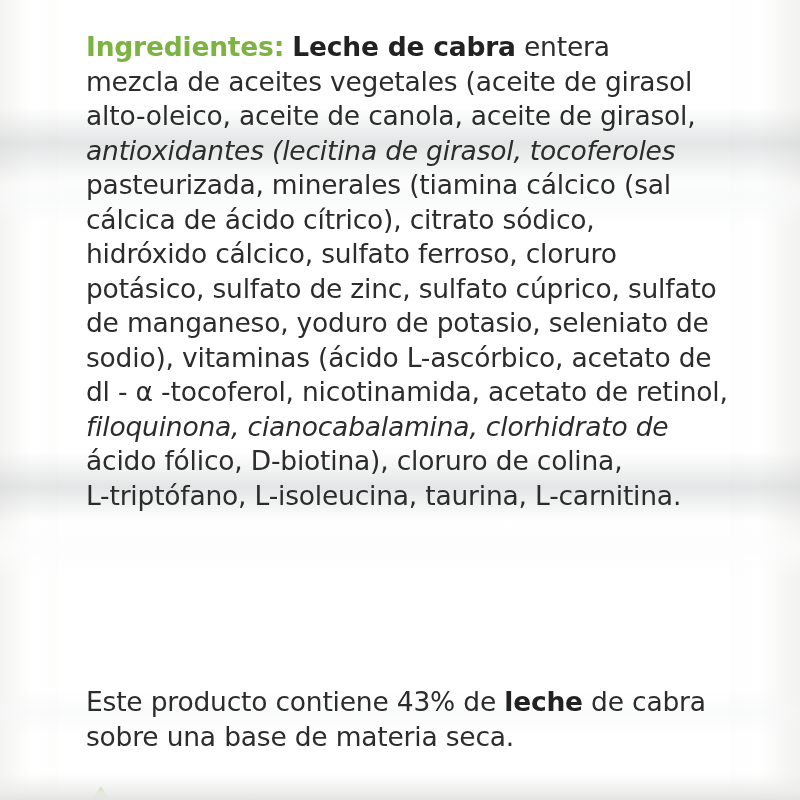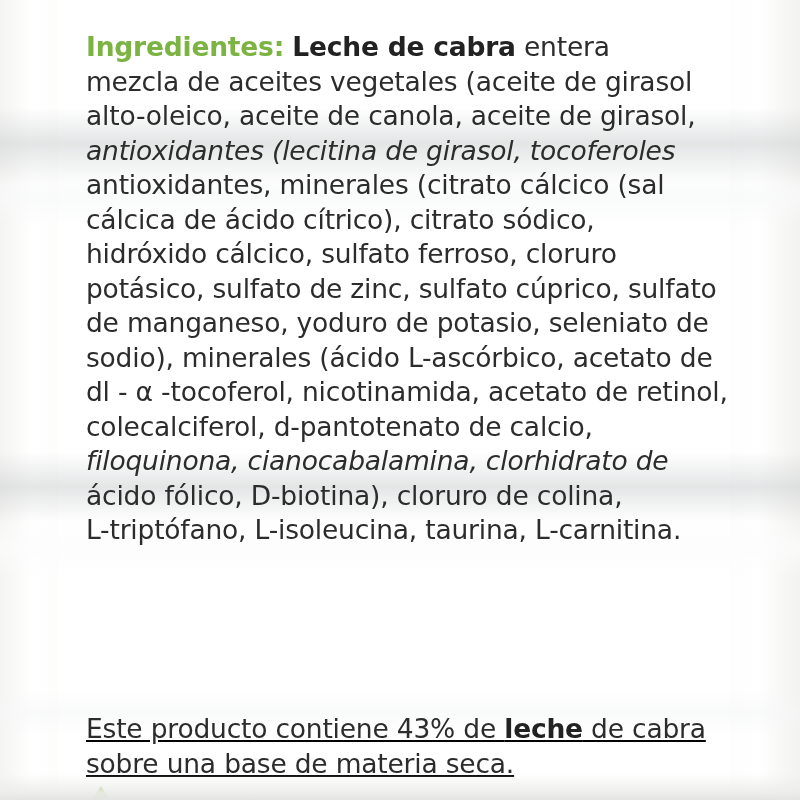--- a/index.html
+++ b/index.html
@@ -92,23 +92,22 @@
   .heading {
     color: #7cb342;
     font-weight: bold;
   }
   .b { font-weight: bold; color: #222222; }
   .i { font-style: italic; text-align: center; }
 
   #closing-note {
     position: absolute;
     left: 86px;
-    top: 711px;
+    top: 684px;
     width: 624px;
-    text-decoration: underline;
   }
   #closing-note .ing-line { line-height: 35px; }
 
   
   .bottom-glyph {
     position: absolute;
     left: 92px;
     bottom: 0px;
     width: 18px;
     height: 14px;
@@ -129,28 +128,27 @@
   <div class="glare glare-b"></div>
   <div class="glare glare-c"></div>
   <div class="glare glare-d"></div>
   <div class="glare glare-e"></div>
 
   <div id="ingredients-panel">
       <div class="ing-line"><span class="heading">Ingredientes:</span><span> </span><span class="b">Leche de cabra</span><span> entera</span></div>
       <div class="ing-line"><span>mezcla de aceites vegetales (aceite de girasol</span></div>
       <div class="ing-line"><span>alto-oleico, aceite de canola, aceite de girasol,</span></div>
       <div class="ing-line"><span class="i">antioxidantes (lecitina de girasol, tocoferoles</span></div>
-      <div class="ing-line"><span>antioxidantes, minerales (citrato cálcico (sal</span></div>
+      <div class="ing-line"><span>pasteurizada, minerales (tiamina cálcico (sal</span></div>
       <div class="ing-line"><span>cálcica de ácido cítrico), citrato sódico,</span></div>
       <div class="ing-line"><span>hidróxido cálcico, sulfato ferroso, cloruro</span></div>
       <div class="ing-line"><span>potásico, sulfato de zinc, sulfato cúprico, sulfato</span></div>
       <div class="ing-line"><span>de manganeso, yoduro de potasio, seleniato de</span></div>
-      <div class="ing-line"><span>sodio), minerales (ácido L-ascórbico, acetato de</span></div>
+      <div class="ing-line"><span>sodio), vitaminas (ácido L-ascórbico, acetato de</span></div>
       <div class="ing-line"><span>dl - α -tocoferol, nicotinamida, acetato de retinol,</span></div>
-      <div class="ing-line"><span>colecalciferol, d-pantotenato de calcio,</span></div>
       <div class="ing-line"><span class="i">filoquinona, cianocabalamina, clorhidrato de</span></div>
       <div class="ing-line"><span>ácido fólico, D-biotina), cloruro de colina,</span></div>
       <div class="ing-line"><span>L-triptófano, L-isoleucina, taurina, L-carnitina.</span></div>
     </div>
 
   <div id="closing-note">
       <div class="ing-line"><span>Este producto contiene 43% de </span><span class="b">leche</span><span> de cabra</span></div>
       <div class="ing-line"><span>sobre una base de materia seca.</span></div>
     </div>
 

